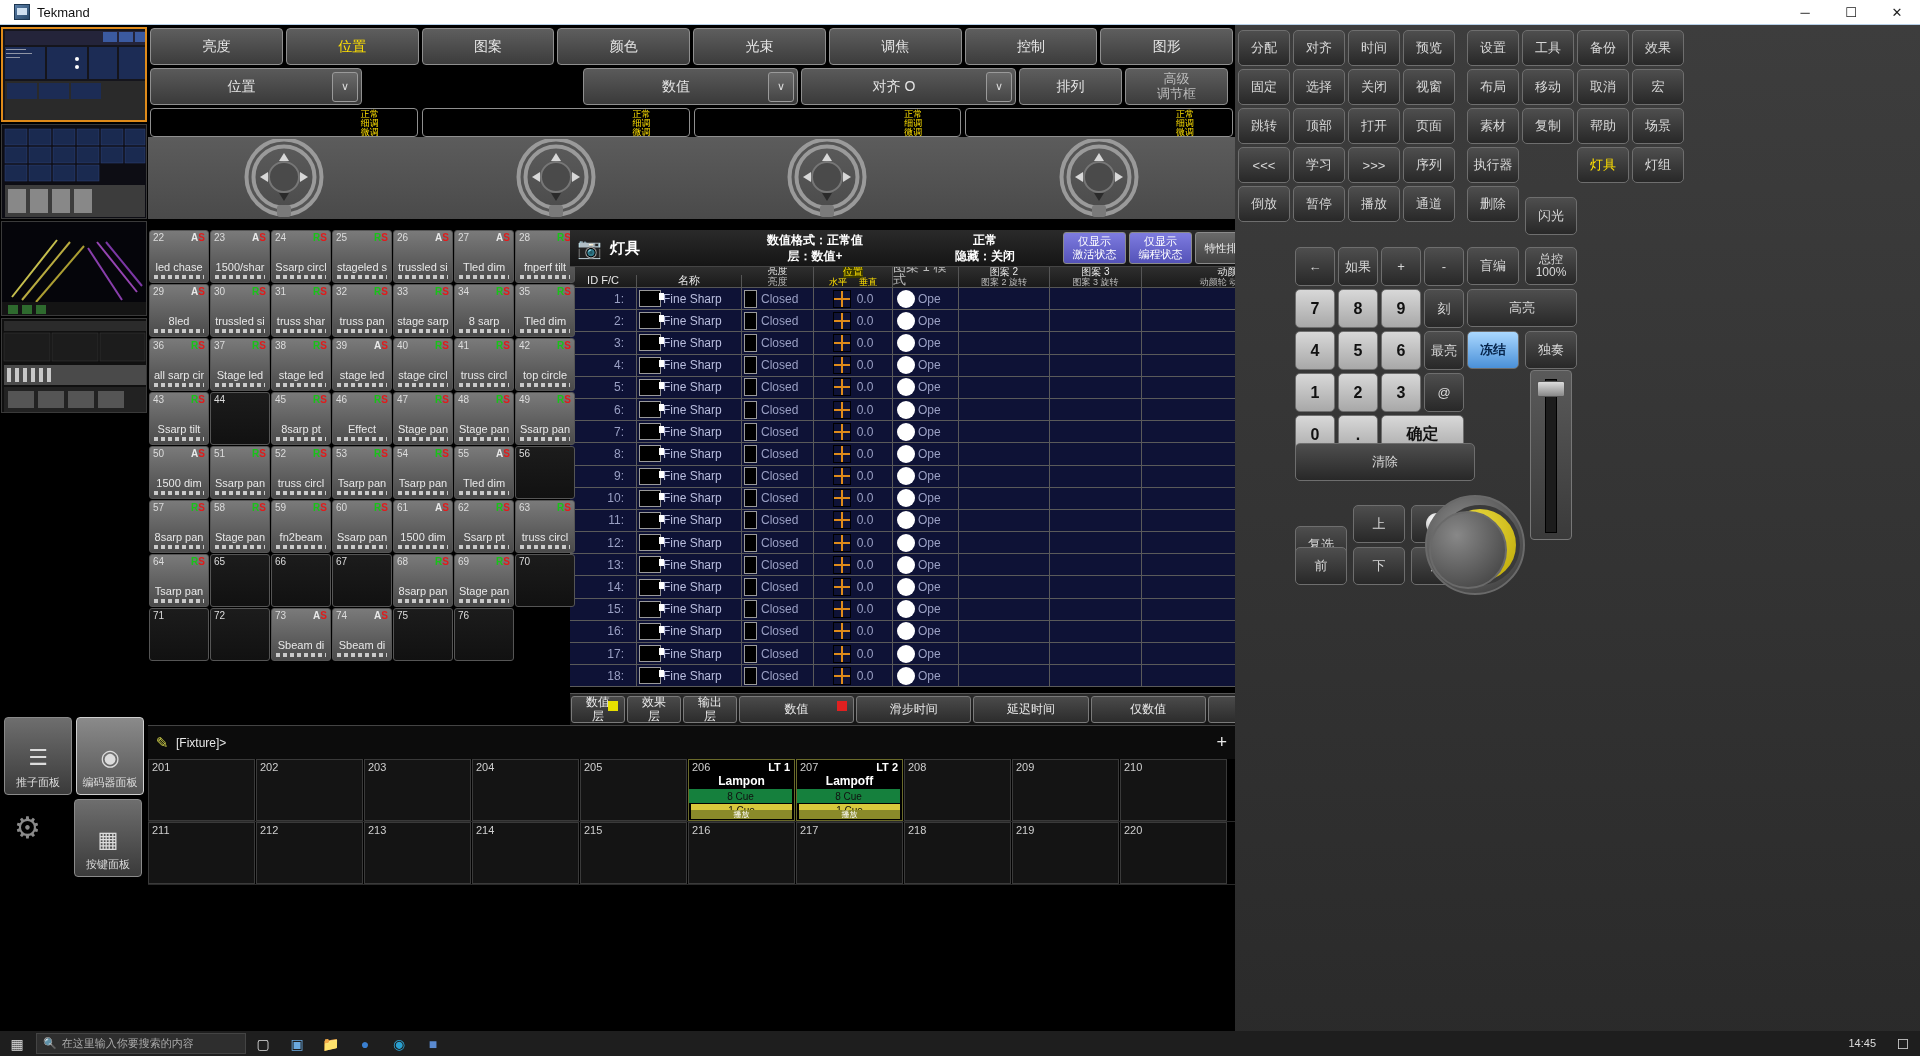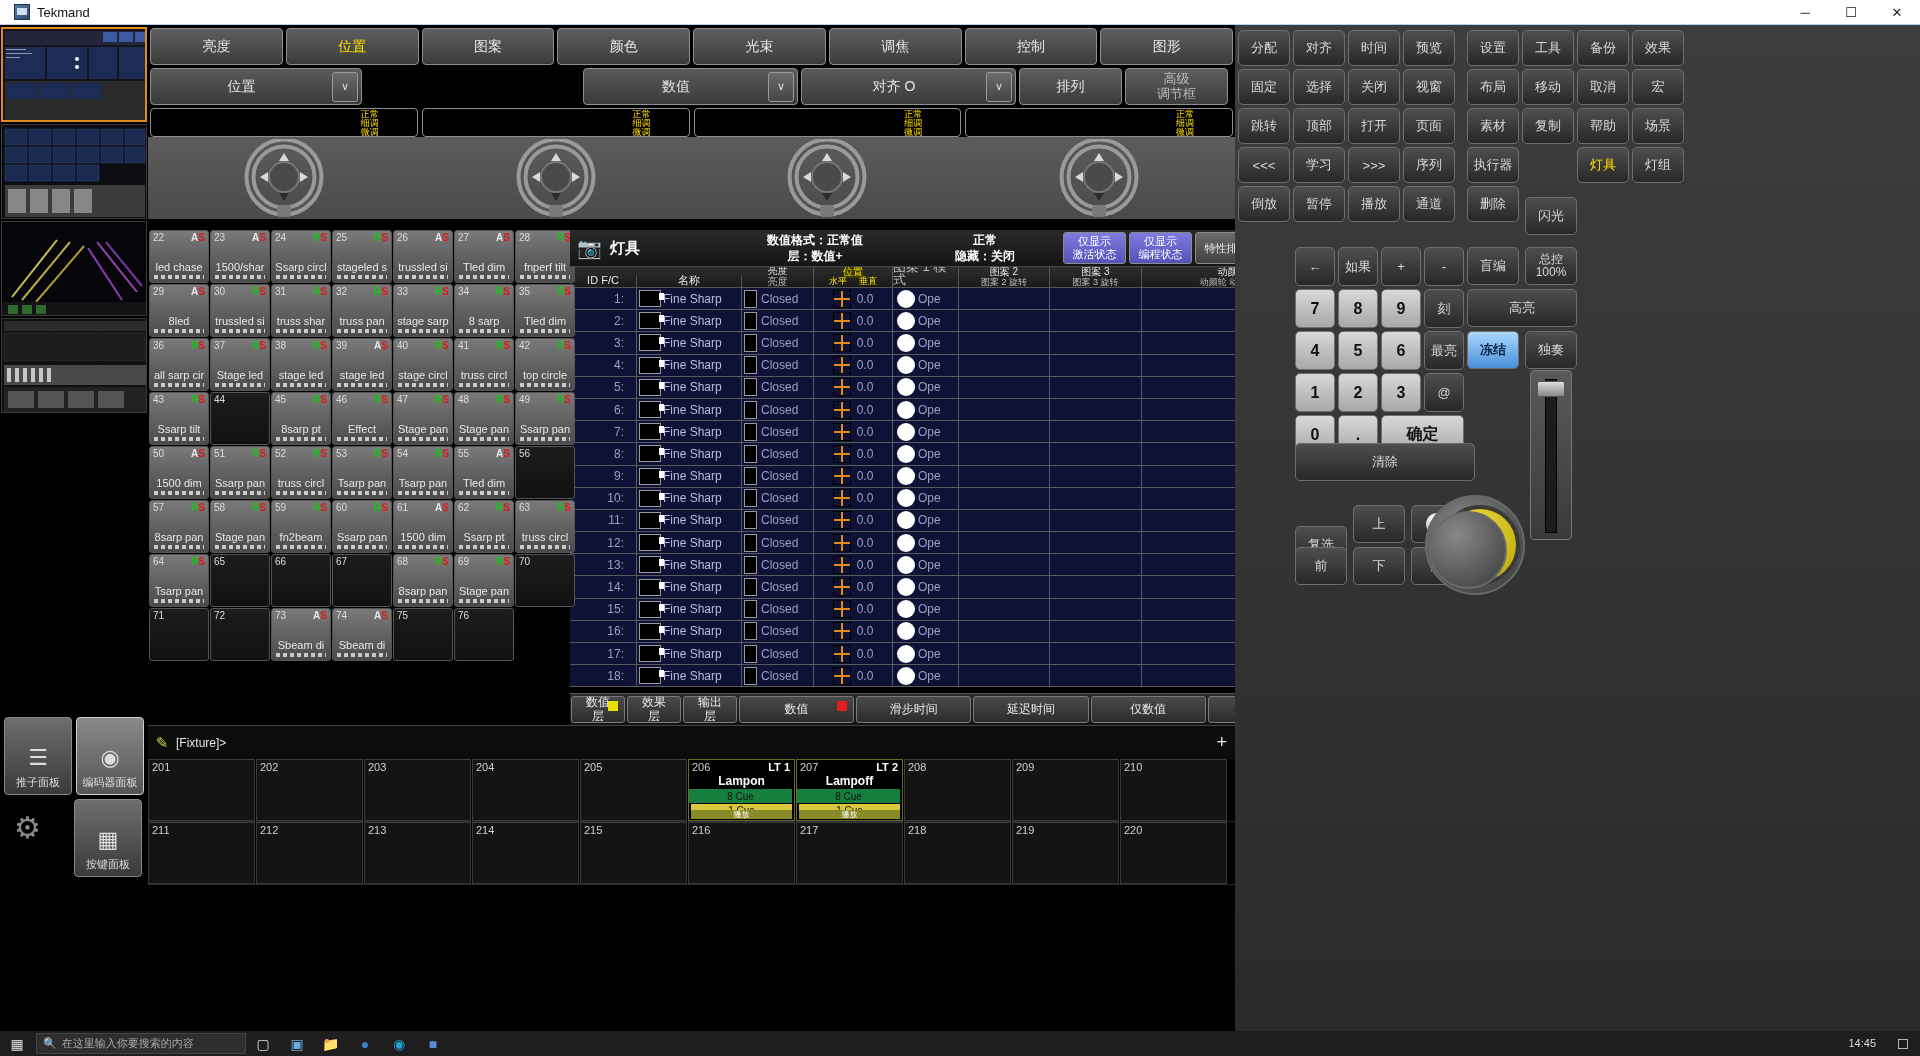--- a/index.html
+++ b/index.html
@@ -95,21 +95,21 @@
   .hb.grey { background:linear-gradient(#6a6a6a,#424242); color:#eee; }
   .hb.yellow { background:linear-gradient(#e0c800,#b89d00); color:#1a1a00; font-weight:bold; }
 
   .colhdr { display:flex; height:21px; background:linear-gradient(#2e2e2e,#1a1a1a);
     border-bottom:1px solid #555;align-items:flex-end; }
   .colhdr .c { border-right:1px solid #555; display:flex; flex-direction:column;
     align-items:center; justify-content:center; font-size:11px; color:#e8e8e8;
     line-height:1.05; overflow:hidden; }
   .colhdr .c.y { color:#ffe000; }
   .colhdr .c .sub { font-size:9px; color:#bdbdbd; display:flex; gap:12px; }
-  .colhdr .c .sub .y { color:#ffe000;font-family:Liberation Mono, monospace; }
+  .colhdr .c .sub .y { color:#ffe000; }
 
   .rows { flex:1; overflow:hidden; }
   .trow { display:flex; height:22.2px; background:#0e1236; border-bottom:1px solid #5a5a5a; }
   .trow .c { border-right:1px solid #5a5a5a; display:flex; align-items:center;
     font-size:12px; color:#9aa0c4; }
   .c-id { width:67px; justify-content:flex-end; padding-right:12px; color:#c6c9e0; }
   .c-nm { width:105px; padding-left:2px; gap:2px; }
   .c-nm .sw { width:22px; height:17px; background:#000; border:1px solid #9a9a9a; position:relative;}
   .c-nm .sw:after{content:"";position:absolute;right:-4px;top:2px;width:5px;height:7px;background:#fff;}
   .c-nm .t { color:#b9bede; font-size:12px; }

